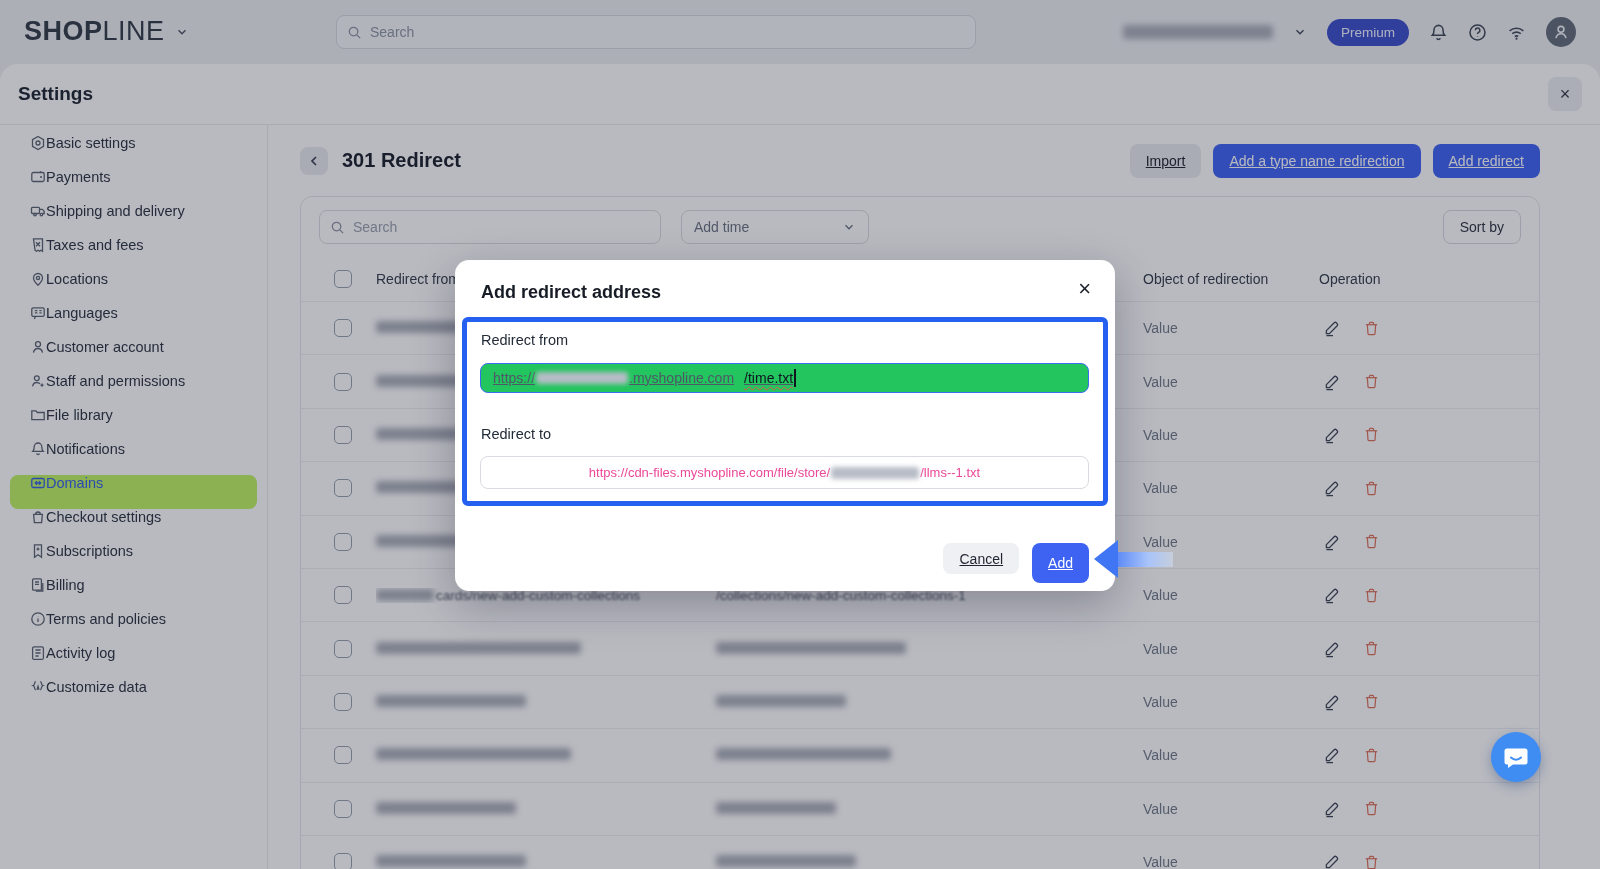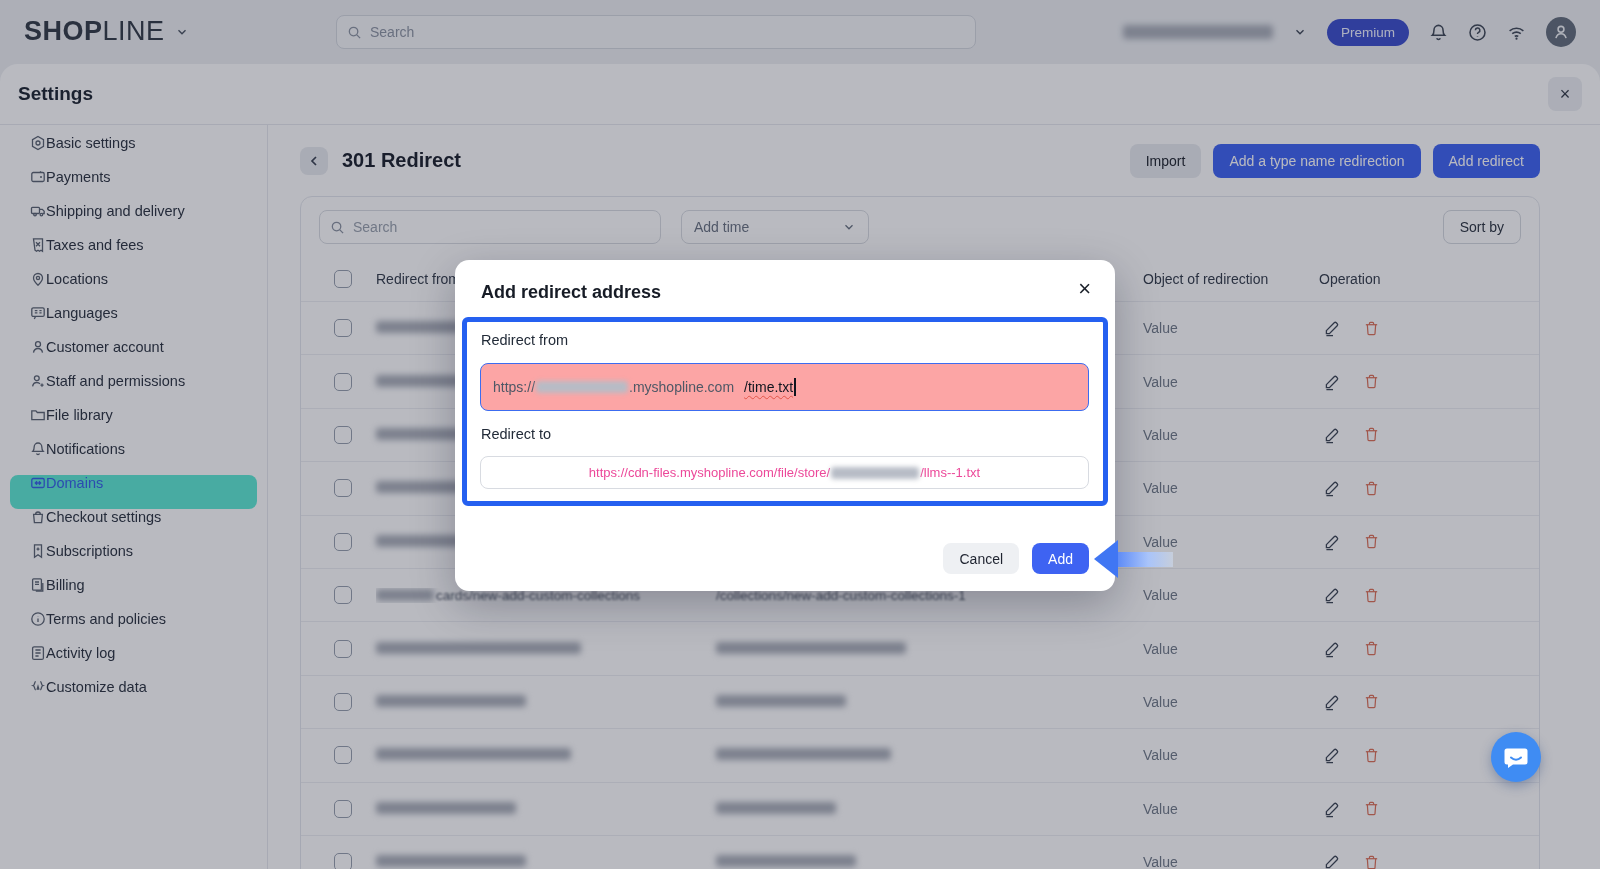--- a/index.html
+++ b/index.html
@@ -26,30 +26,30 @@
   .panel { position:absolute; top:64px; left:0; right:0; bottom:0; background:#fff; border-radius:18px 18px 0 0; overflow:hidden; }
   .titlebar { height:61px; display:flex; align-items:center; justify-content:space-between; padding:0 18px; border-bottom:1px solid #e7e9ee; }
   .titlebar h1 { font-size:19px; font-weight:700; color:#1c2430; }
   .close-btn { width:34px; height:34px; border-radius:8px; background:#eceef2; display:flex; align-items:center; justify-content:center; font-size:18px; color:#333b47; cursor:pointer; }
   .panel-body { display:flex; height:calc(100% - 61px); }
 
   
   .sidebar { width:268px; border-right:1px solid #e7e9ee; padding-top:10px; flex:none; }
   .side-item { display:flex; align-items:flex-start; gap:0; height:34px; margin:0 10px; padding:0 0 0 20px; border-radius:8px; font-size:14.5px; color:#2b3340; cursor:pointer; }
   .side-item .si { display:inline-flex; color:#5b6472; }
-  .side-item.active { background:#5eead4; color:#3560e8; }
+  .side-item.active { background:#bef264; color:#3560e8; }
   .side-item.active .si { color:#3560e8; }
 
   
   .main { flex:1; position:relative; background:#fff; }
   .page-head { height:71px; display:flex; align-items:center; padding:0 60px 0 32px; gap:14px; }
   .back-btn { width:28px; height:28px; border-radius:8px; background:#e9ebef; display:flex; align-items:center; justify-content:center; color:#3a4352; cursor:pointer; }
   .page-title { font-size:20px; font-weight:700; color:#1a202c; }
   .head-actions { margin-left:auto; display:flex; gap:12px; }
-  .btn { height:34px; border:none; border-radius:8px; font-size:14px; padding:0 16px; cursor:pointer; font-family:inherit; }
+  .btn { height:34px; border:none; border-radius:8px; font-size:14px; padding:0 16px; cursor:pointer; font-family:inherit;text-decoration:underline; }
   .btn-gray { background:#e9ebef; color:#20262f; }
   .btn-blue { background:#3e63f2; color:#fff; }
   .card { margin:0 60px 0 32px; border:1px solid #e3e6ec; border-radius:12px; background:#fff; height:700px; overflow:hidden; }
   .toolbar { display:flex; align-items:center; padding:13px 18px; gap:20px; }
   .tb-search { width:342px; height:34px; border:1px solid #d8dbe1; border-radius:8px; display:flex; align-items:center; gap:8px; padding:0 10px; color:#99a1ad; font-size:14px; }
   .tb-select { width:188px; height:34px; border:1px solid #d8dbe1; border-radius:8px; display:flex; align-items:center; justify-content:space-between; padding:0 12px; color:#6a7382; font-size:14px; cursor:pointer; }
   .sort-btn { margin-left:auto; height:34px; border:1px solid #d4d8de; background:#fff; border-radius:8px; padding:0 16px; font-size:14px; color:#2c3440; cursor:pointer; font-family:inherit; }
 
   .tbl-head { display:grid; grid-template-columns:75px 340px 427px 176px auto; align-items:center; height:44px; font-size:14px; font-weight:500; color:#333c4a; }
   .tbl-row { display:grid; grid-template-columns:75px 340px 427px 176px auto; align-items:center; height:53.4px; border-top:1px solid #eceef2; }
@@ -63,28 +63,28 @@
   
   .overlay { position:absolute; inset:0; background:rgba(23,28,45,.30); z-index:40; }
   .modal { position:absolute; left:455px; top:260px; width:660px; height:331px; background:#fff; border-radius:14px; box-shadow:0 14px 44px rgba(10,15,35,.28); z-index:50; }
   .modal-title { position:absolute; left:26px; top:22px; font-size:18px; font-weight:600; color:#171c26; }
   .modal-close { position:absolute; right:24px; top:18px; font-size:22px; color:#1a2029; cursor:pointer; line-height:1; }
   .hl-box { position:absolute; left:7px; top:57px; width:646px; height:189px; border:5px solid #2560f0; border-radius:6px; }
   .fld-label { position:absolute; left:26px; font-size:14.5px; color:#222b38; }
   .lab-from { top:72px; }
   .lab-to { top:166px; }
   .inp { position:absolute; left:25px; width:609px; display:flex; align-items:center; font-size:14px; border-radius:8px; padding:0 12px; white-space:nowrap; overflow:hidden; }
-  .inp-from { top:103px; height:48px; border:1.5px solid #3c6cf0; background:#fca5a5; color:#4e5866; }
+  .inp-from { top:103px; height:30px; border:1.5px solid #3c6cf0; background:#22c55e; color:#4e5866;text-decoration:underline; }
   .inp-to { top:196px; height:33px; border:1px solid #d8dbe1; background:#fff; color:#ec4899; font-size:13px;justify-content:center; }
   .typed { color:#10151f; margin-left:10px; text-decoration:underline wavy #e25548 1px; text-underline-offset:3px; }
   .caret { display:inline-block; width:1.5px; height:18px; background:#10151f; margin-left:1px; }
   .inp-blur { height:12px; background:#b7bcc6; border-radius:3px; filter:blur(2.5px); display:inline-block; margin:0 1px; }
   .modal-actions { position:absolute; right:26px; top:283px; display:flex; gap:13px; }
   .btn-cancel { background:#eef0f3; color:#1f2430; height:31px; }
-  .btn-add { height:31px; }
+  .btn-add { height:40px; }
 
   
   .tut-arrow { position:absolute; left:1094px; top:540px; display:flex; align-items:center; z-index:60; }
   .tut-head { width:0; height:0; border-top:19px solid transparent; border-bottom:19px solid transparent; border-right:24px solid #4076f3; }
   .tut-bar { width:55px; height:15px; background:linear-gradient(90deg,#5f8cf6 0%, #a9c4fa 55%, rgba(214,230,253,.45) 100%); }
 
   
   .chat { position:absolute; left:1491px; top:732px; width:50px; height:50px; border-radius:50%; background:#3f8cf3; z-index:60; display:flex; align-items:center; justify-content:center; box-shadow:0 4px 12px rgba(30,60,120,.35); cursor:pointer; }
 
   svg { display:block; }

